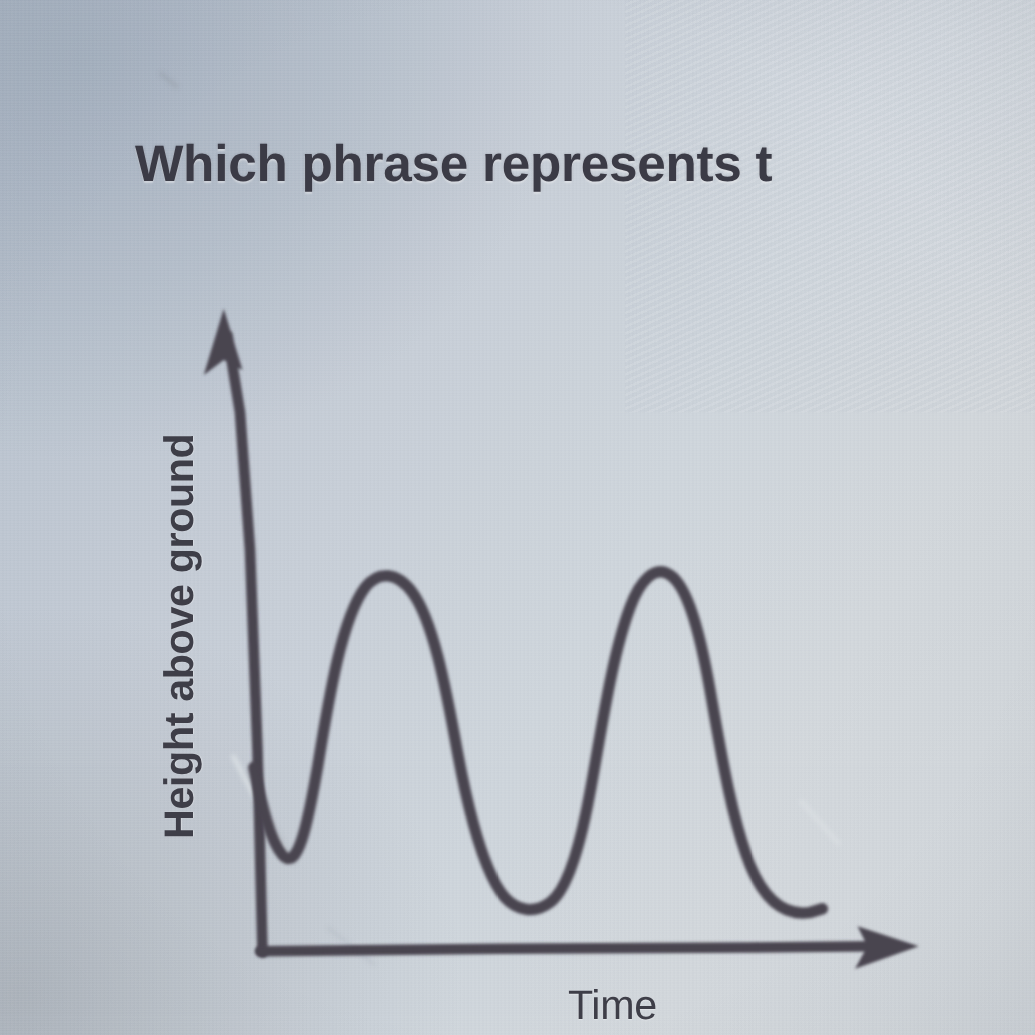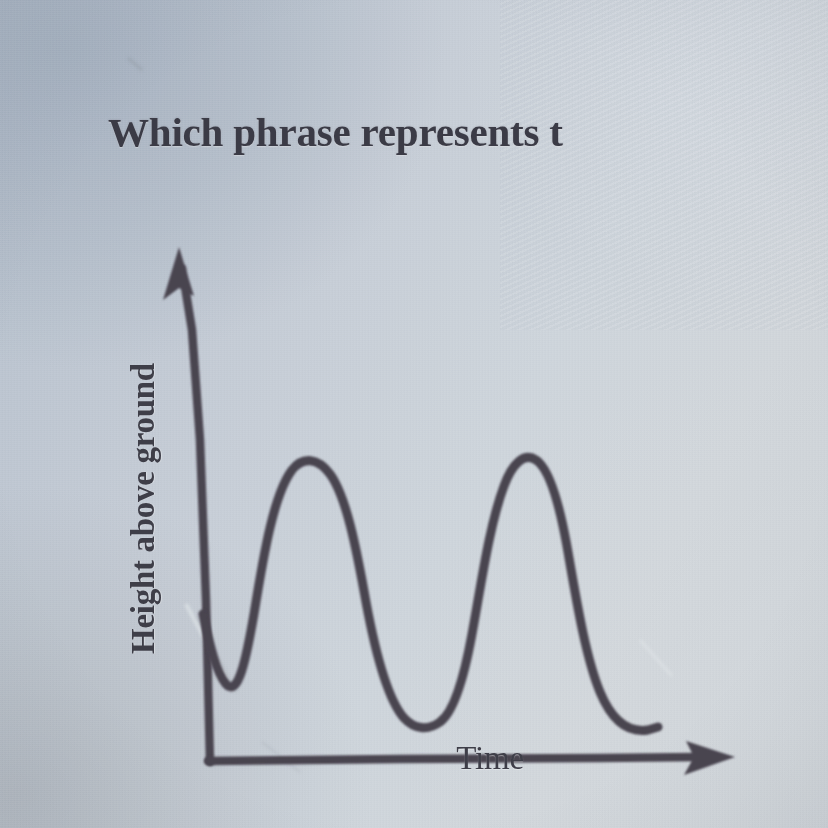--- a/index.html
+++ b/index.html
@@ -5,21 +5,21 @@
   html, body {
     margin: 0;
     padding: 0;
     background: #aab4c0;
   }
   #shot {
     position: relative;
     width: 828px;
     height: 828px;
     overflow: hidden;
-    font-family: Liberation Serif, serif;
+    font-family: Liberation Sans, sans-serif;
     background: #c2cad4;
   }
 
   
   .bg-base {
     position: absolute;
     inset: 0;
     background:
       linear-gradient(118deg,
         #b2bdca 0%,
@@ -124,21 +124,21 @@
     left: -22px;
     top: 490px;
     width: 330px;
     text-align: center;
     font-size: 33px;
     transform: rotate(-90deg);
     letter-spacing: -0.3px;
   }
   .xlabel {
     left: 345px;
-    top: 740px;
+    top: 785px;
     width: 290px;
     text-align: center;
     font-size: 33px;
     font-weight: 400;
     letter-spacing: -0.2px;
   }
 </style>
 </head>
 <body>
 

